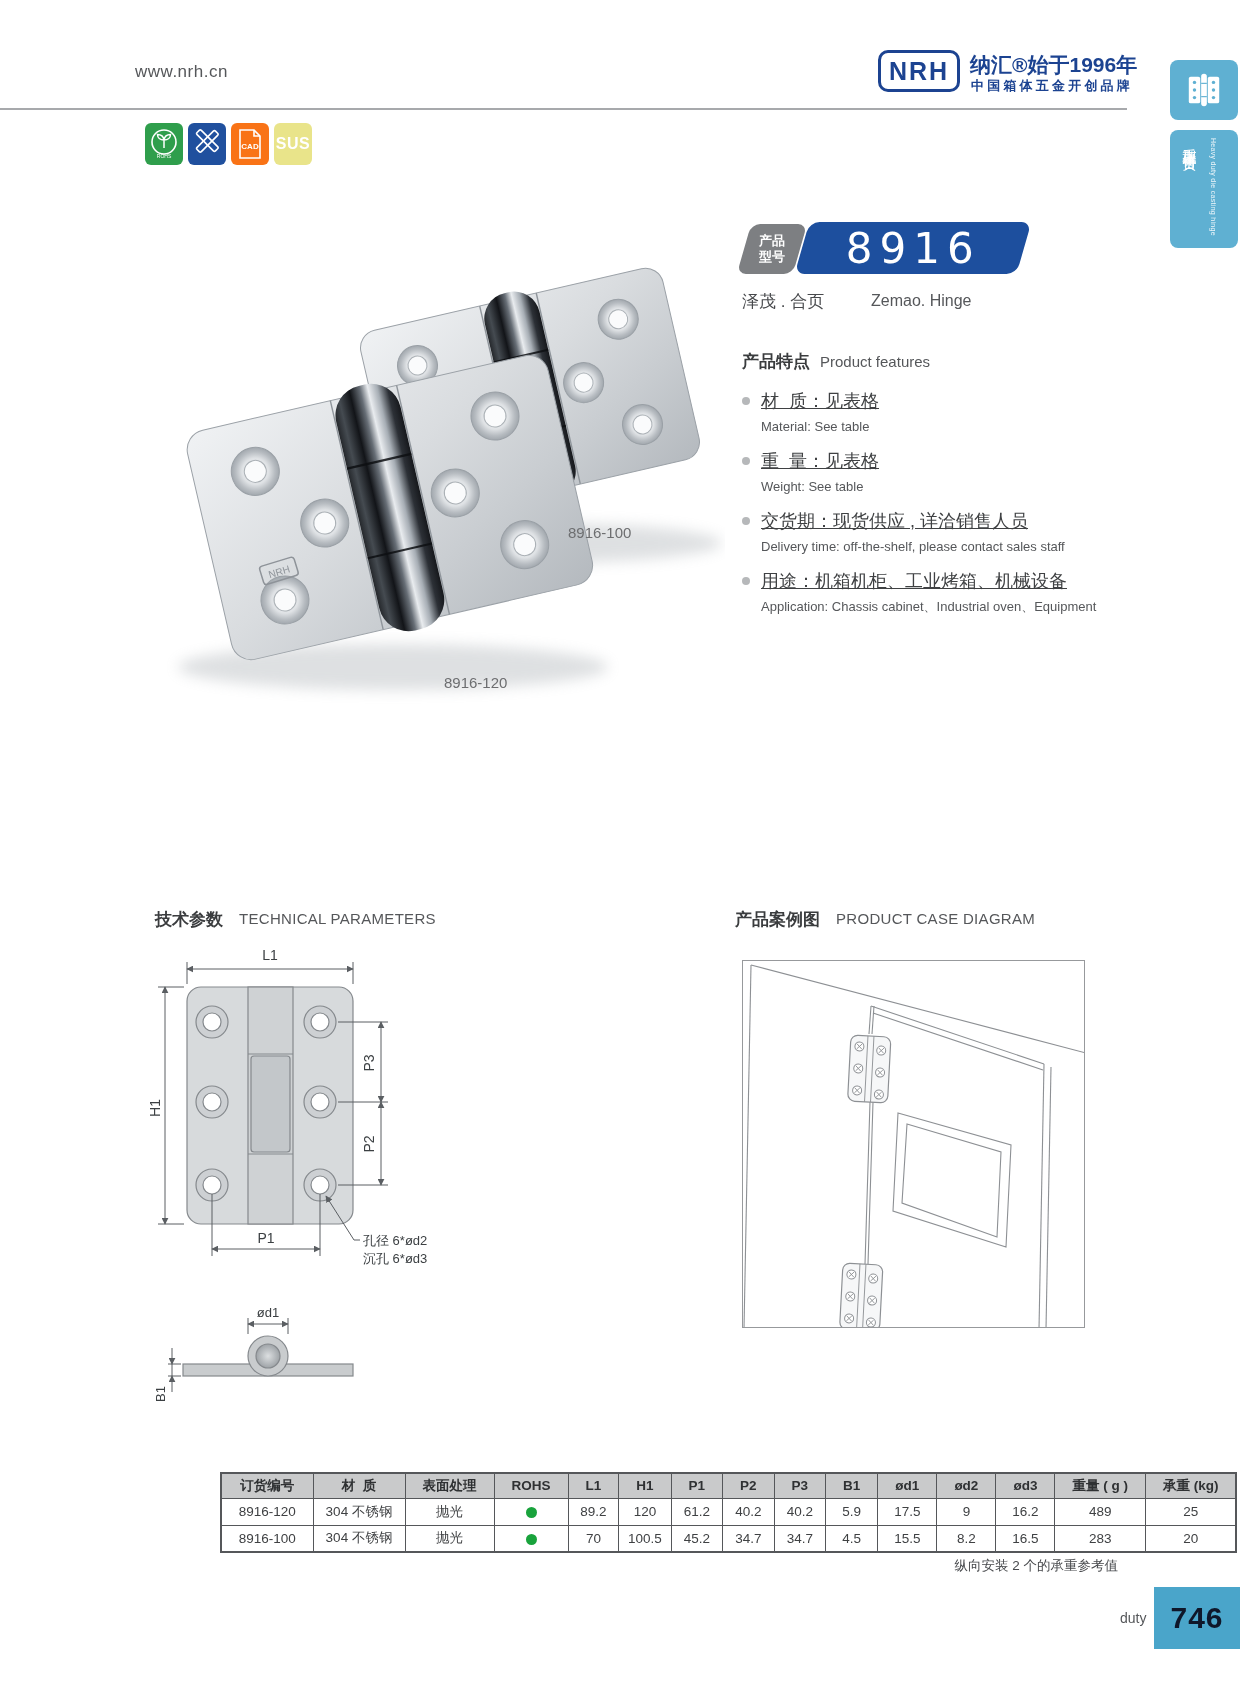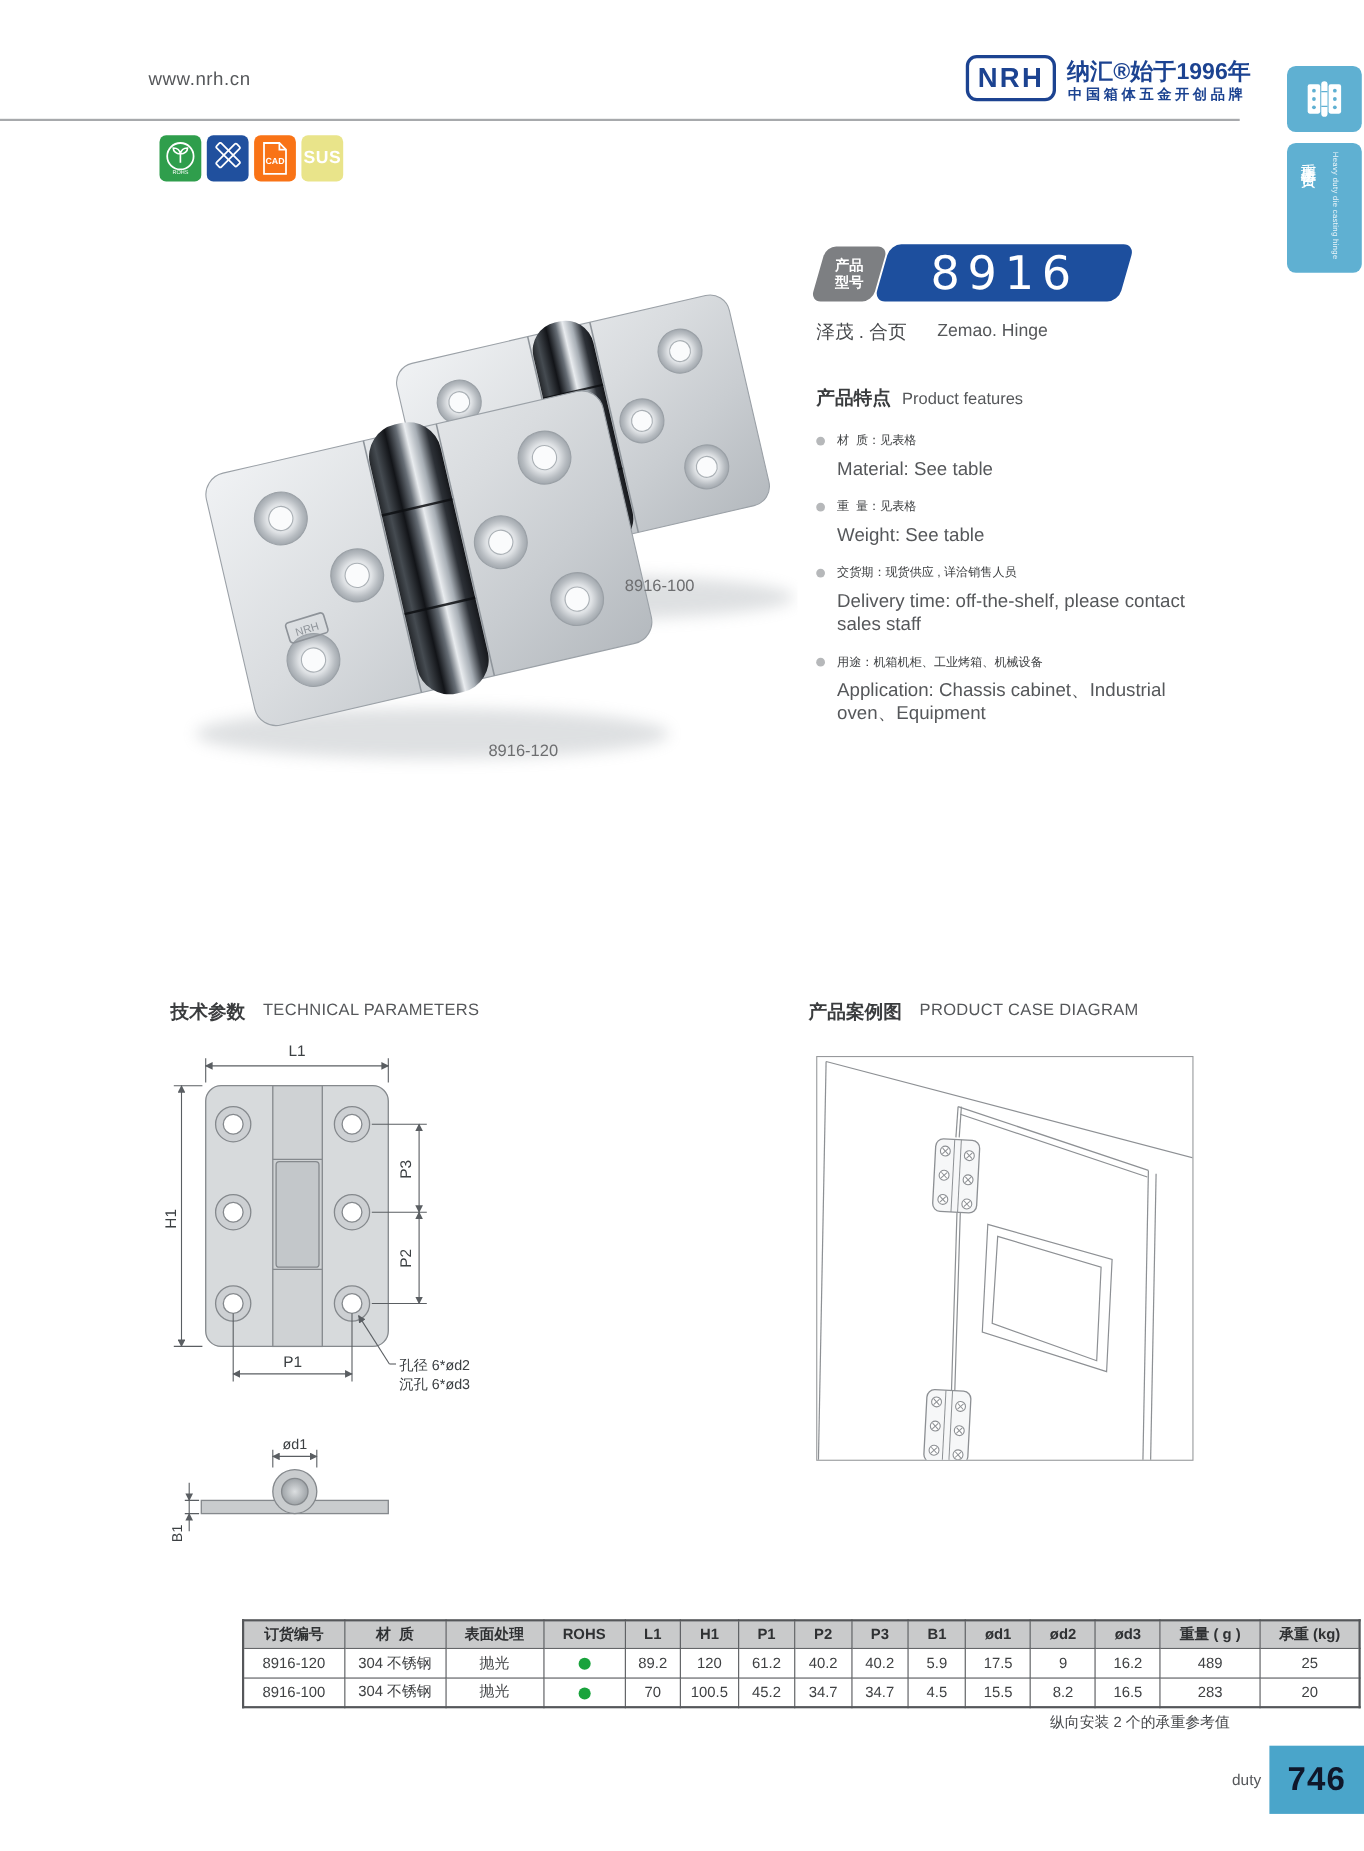--- a/index.html
+++ b/index.html
@@ -32,31 +32,31 @@
   .tab-en { position:absolute; left:40px; top:8px; writing-mode:vertical-rl; font-size:7px; color:#eef6fa; height:104px; letter-spacing:.3px; }
 
   
   .badge-gray { position:absolute; left:744px; top:224px; width:56px; height:50px; background:#7d7f82; border-radius:9px;
                 transform:skewX(-16deg); display:flex; align-items:center; justify-content:center; }
   .badge-gray .inner { transform:skewX(16deg); color:#fff; font-size:13px; font-weight:bold; line-height:16px; text-align:center; }
   .badge-blue { position:absolute; left:802px; top:222px; width:222px; height:52px; background:#1d4f9e; border-radius:10px;
                 transform:skewX(-16deg); display:flex; align-items:center; justify-content:center; }
   .badge-blue .inner { transform:skewX(16deg); color:#fff; font-size:42px; letter-spacing:7px; font-family:"DejaVu Sans", sans-serif; }
   .series-cn { position:absolute; left:742px; top:290px; font-size:17px; color:#47494c; }
-  .series-en { position:absolute; left:852px; top:292px; font-size:16px; color:#55575a; }
+  .series-en { position:absolute; left:871px; top:292px; font-size:16px; color:#55575a; }
 
   
   .features { position:absolute; left:742px; top:350px; width:372px; }
   .ft-cn { font-size:17px; font-weight:bold; color:#3a3c3e; }
   .ft-en { font-size:15px; color:#55575a; margin-left:10px; }
   .feat-list { margin-top:17px; }
   .feat-item { margin-bottom:13px; }
-  .feat-cn { display:flex; align-items:flex-start; font-size:11px; color:#3f4143; white-space:pre-wrap; line-height:22px; }
+  .feat-cn { display:flex; align-items:flex-start; font-size:18px; color:#3f4143; white-space:pre-wrap; line-height:22px;text-decoration:underline; }
   .bullet { flex:0 0 8px; width:8px; height:8px; border-radius:50%; background:#b6b8ba; margin:7px 11px 0 0; }
-  .feat-en { font-size:17px; color:#55575a; margin:4px 0 0 19px; line-height:21px; }
+  .feat-en { font-size:13px; color:#55575a; margin:4px 0 0 19px; line-height:21px; }
 
   
   .photo-svg { position:absolute; left:145px; top:255px; }
   .lbl-100 { position:absolute; left:568px; top:524px; font-size:15px; color:#6d6e70; }
   .lbl-120 { position:absolute; left:444px; top:674px; font-size:15px; color:#6d6e70; }
 
   
   .sec-cn { position:absolute; font-size:17px; font-weight:bold; color:#3a3c3e; }
   .sec-en { position:absolute; font-size:15px; color:#55575a; letter-spacing:.3px; }
   .sec1-cn { left:155px; top:908px; } .sec1-en { left:239px; top:910px; }

